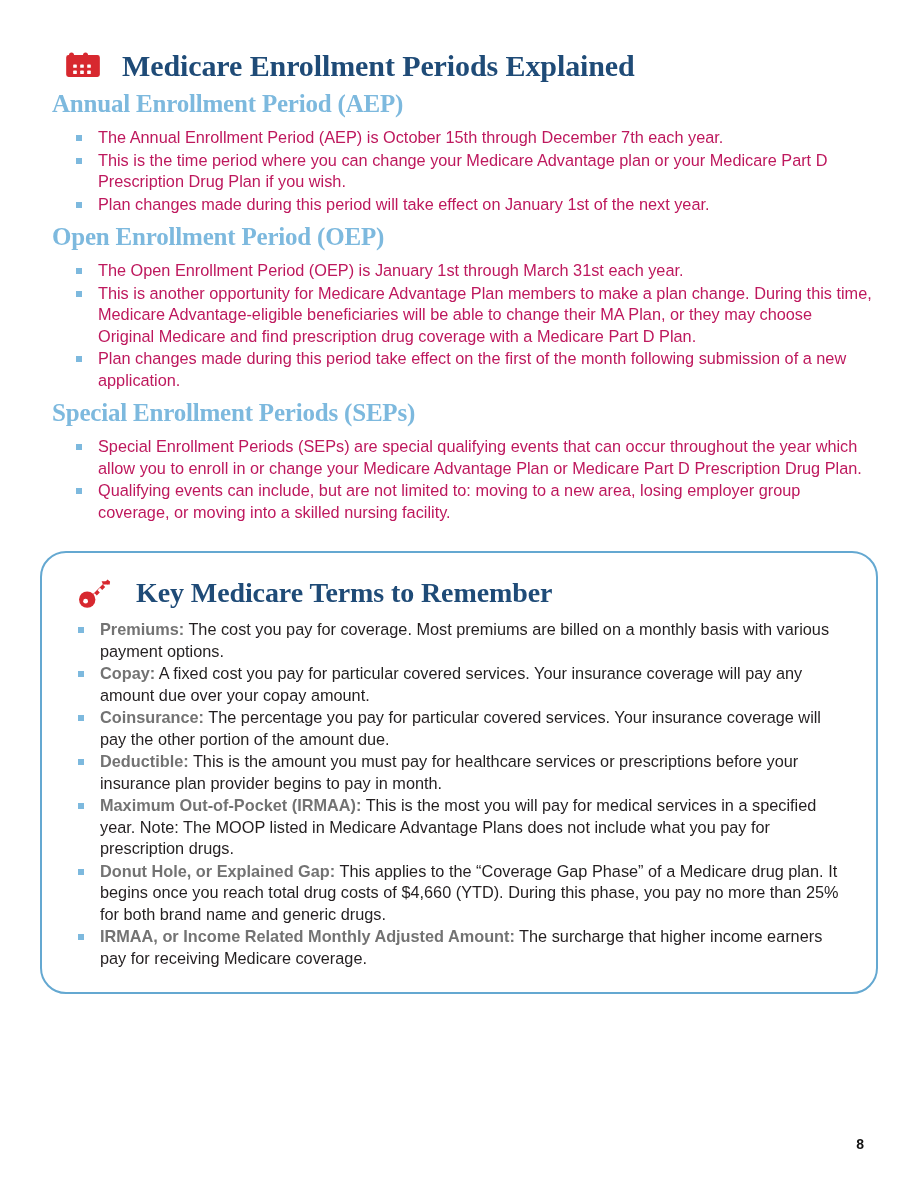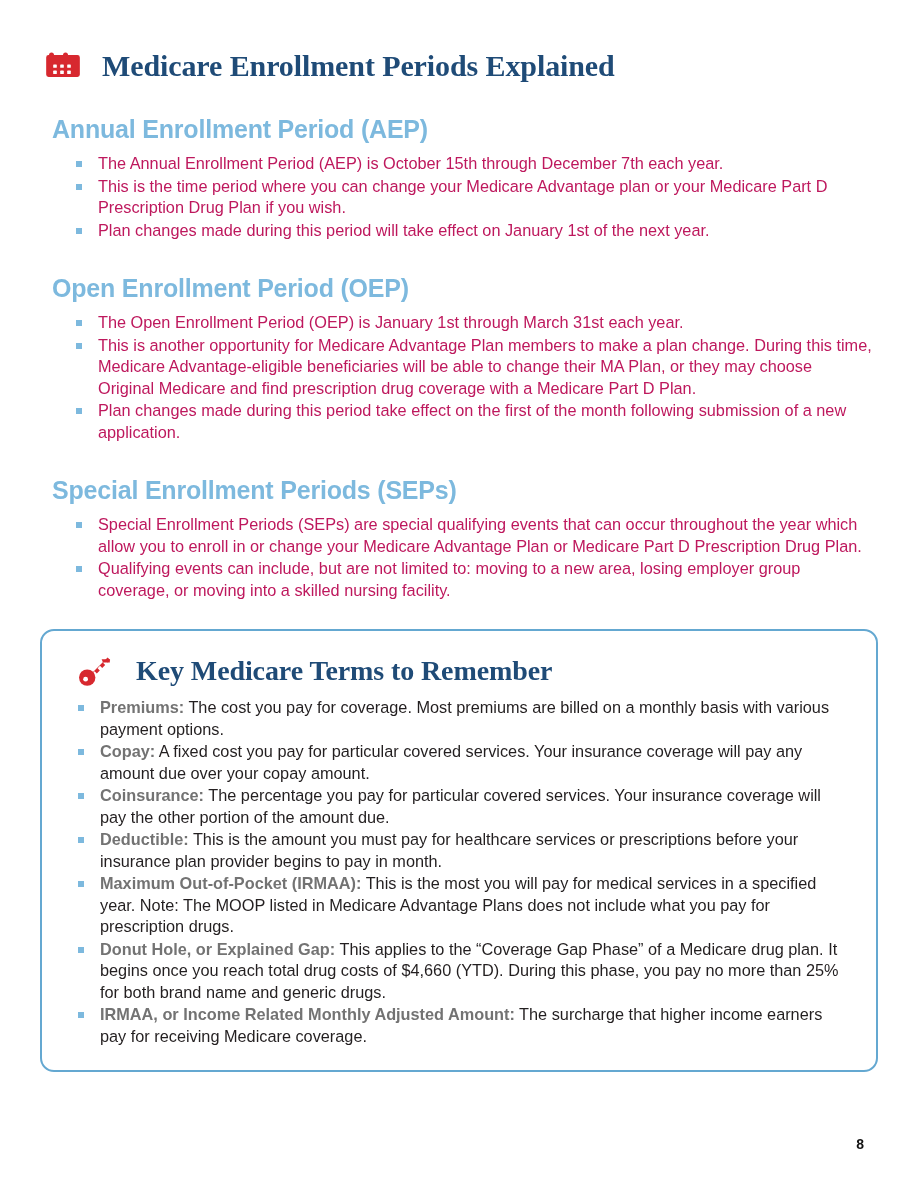--- a/index.html
+++ b/index.html
@@ -19,40 +19,40 @@
     left: 0; top: 0;
     width: 918px; height: 1188px;
     padding: 44px 46px 0 46px;
   }
 
   
   .title-row {
     display: flex;
     align-items: center;
     gap: 22px;
-    margin: 4px 0 0 0;
+    margin: 4px 0 0 20px;
   }
   .cal-icon { width: 34px; height: 34px; flex: 0 0 34px; display:block; }
   .page-title {
     font-family: "Liberation Serif", serif;
     font-weight: bold;
     font-size: 30px;
     line-height: 1.1;
     color: #1f4b77;
     letter-spacing: -0.1px;
   }
 
   
   .section { margin-top: 4px; }
   .section-heading {
-    font-family: Liberation Sans, sans-serif;
+    font-family: Liberation Serif, serif;
     font-weight: bold;
     font-size: 25px;
     color: #7db9de;
-    margin: 33px 0 9px 6px;
+    margin: 8px 0 9px 6px;
     letter-spacing: -0.2px;
   }
   .section:first-of-type .section-heading { margin-top: 22px; }
 
   
   ul.blist {
     list-style: none;
     margin: 0;
     padding: 0 0 0 26px;
   }
@@ -72,21 +72,21 @@
     width: 6px;
     height: 6px;
     background: #7db9de;
   }
 
   
   .keybox {
     margin: 28px 0 0 -6px;
     width: 838px;
     border: 2.5px solid #64a8d1;
-    border-radius: 14px;
+    border-radius: 26px;
     padding: 22px 26px 22px 24px;
     background: #ffffff;
   }
   .key-title-row {
     display: flex;
     align-items: center;
     gap: 24px;
     margin: 0 0 8px 10px;
   }
   .key-icon { width: 36px; height: 36px; flex: 0 0 36px; display: block; }

